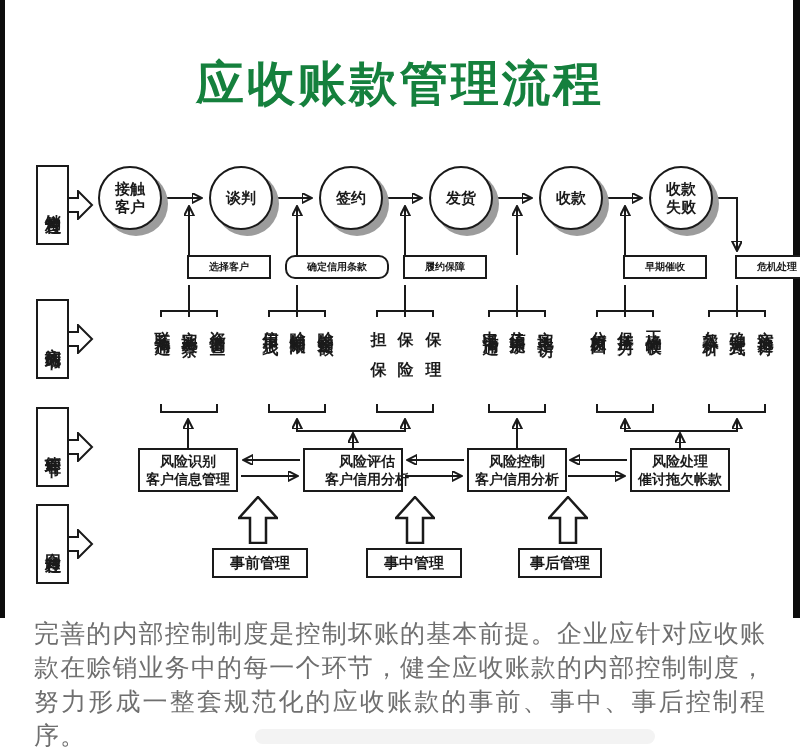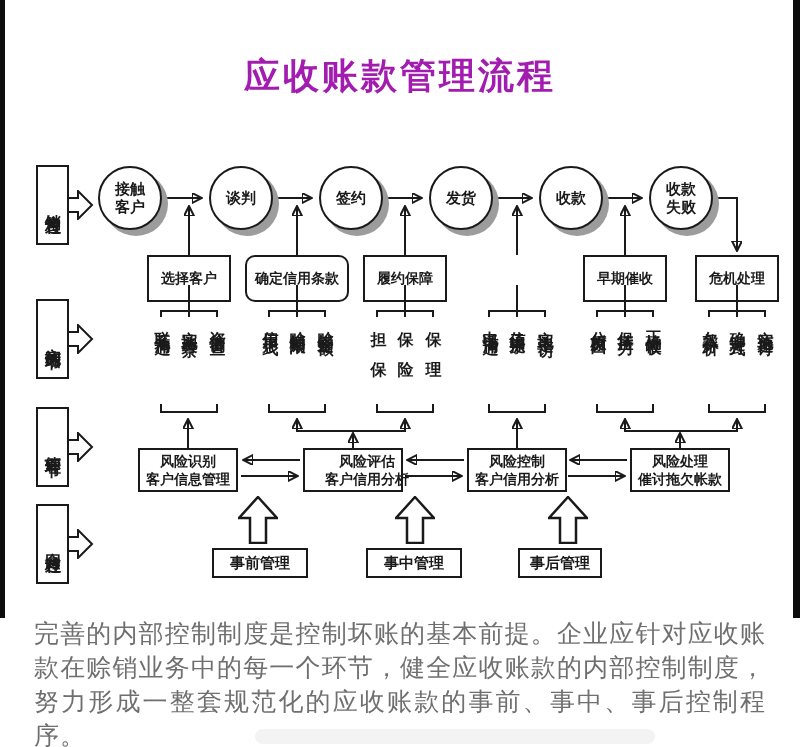--- a/index.html
+++ b/index.html
@@ -5,38 +5,38 @@
   * { margin:0; padding:0; box-sizing:border-box; }
   html,body { background:#ffffff; }
   body { font-family:"Liberation Sans", sans-serif; }
   .page { position:relative; width:800px; height:747px; background:#ffffff; overflow:hidden; }
 
   .edge-bar { position:absolute; top:0; background:#0d0d0d; }
   .edge-bar.left { left:0; width:5px; height:618px; }
   .edge-bar.right { left:793px; width:7px; height:618px; }
 
   .title { position:absolute; top:52px; left:0; width:100%; text-align:center;
-           font-size:36px; font-weight:bold; color:#a21caf; letter-spacing:3px; }
+           font-size:48px; font-weight:bold; color:#15803d; letter-spacing:3px; }
 
   
   .stage { position:absolute; width:33px; border:2px solid #1a1a1a; background:#fff;
            display:flex; align-items:center; justify-content:center; }
   .stage span { writing-mode:vertical-rl; text-orientation:upright; font-size:16px;
                 font-weight:600; color:#1a1a1a; letter-spacing:2px; }
   .stage-arrow { position:absolute; }
 
   
   .circle { position:absolute; width:64px; height:64px; border:2px solid #1a1a1a; border-radius:50%;
             background:#fff; box-shadow:6px 6px 0 0 #9c9c9c;
             display:flex; flex-direction:column; align-items:center; justify-content:center;
             font-size:15px; font-weight:600; color:#1a1a1a; line-height:18px; z-index:2; }
 
   .box { position:absolute; border:2px solid #1a1a1a; background:#fff; color:#1a1a1a;
          display:flex; flex-direction:column; align-items:center; justify-content:center; }
-  .detail-box { height:47px; font-size:14px; font-weight:600; white-space:nowrap; }
+  .detail-box { height:24px; font-size:10px; font-weight:600; white-space:nowrap;margin-left:40px; }
   .risk-box { height:44px; font-size:14px; font-weight:600; line-height:18px; white-space:nowrap; }
   .phase-box { height:30px; font-size:15px; font-weight:600; }
 
   
   .v-item { position:absolute; top:318px; height:88px; width:20px; display:flex; justify-content:center; }
   .v-item span { writing-mode:vertical-rl; text-orientation:upright; font-size:16px;
                  font-weight:600; color:#1a1a1a; letter-spacing:3px; }
   .v-item.spread span { letter-spacing:30px; }
 
   svg.overlay { position:absolute; top:0; left:0; z-index:1; }

